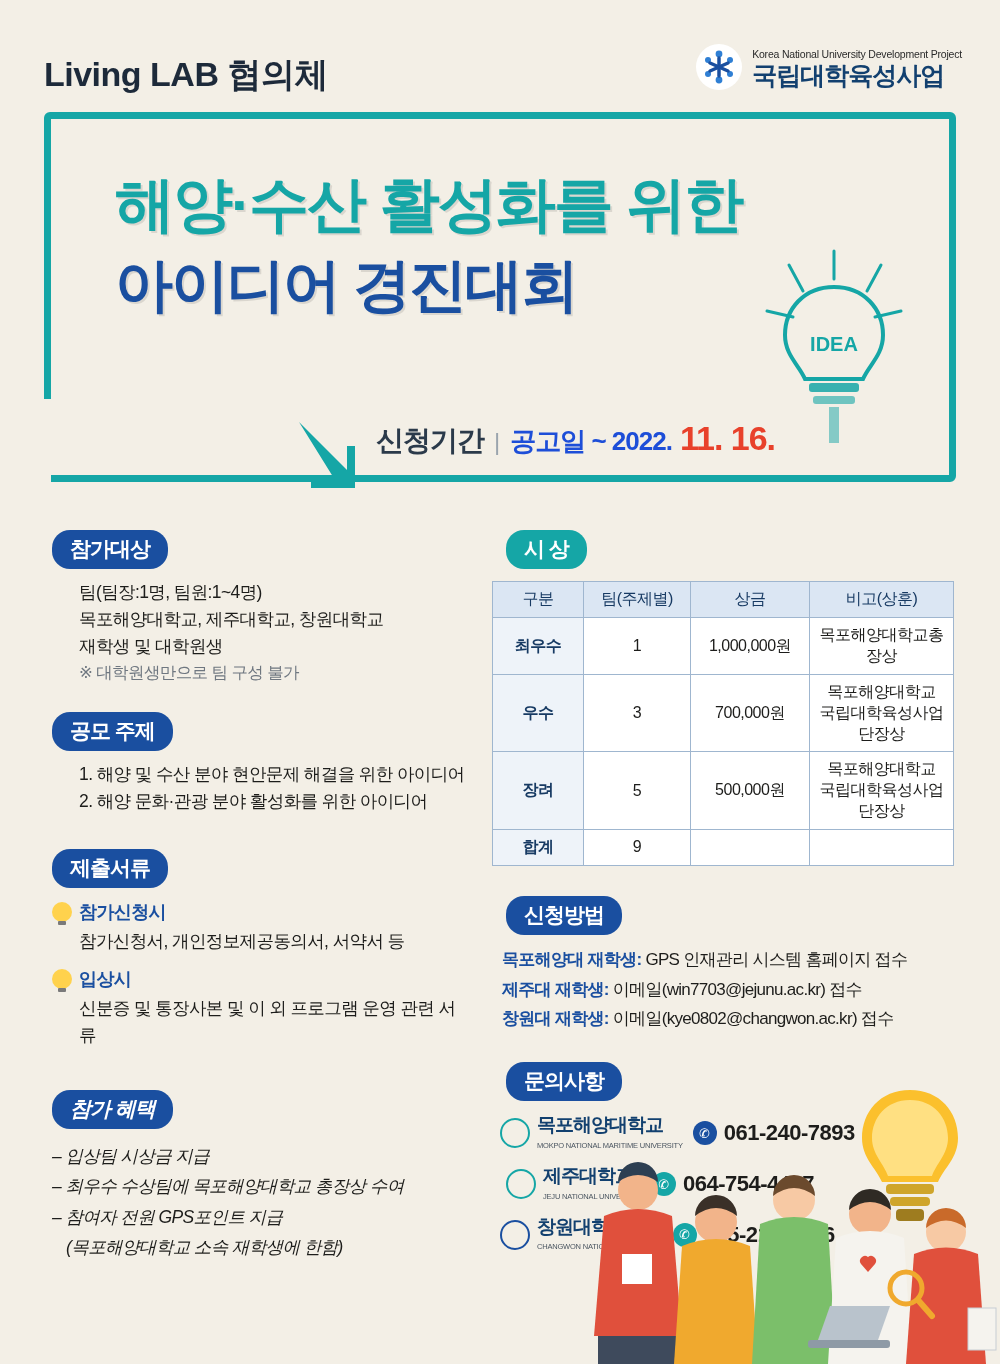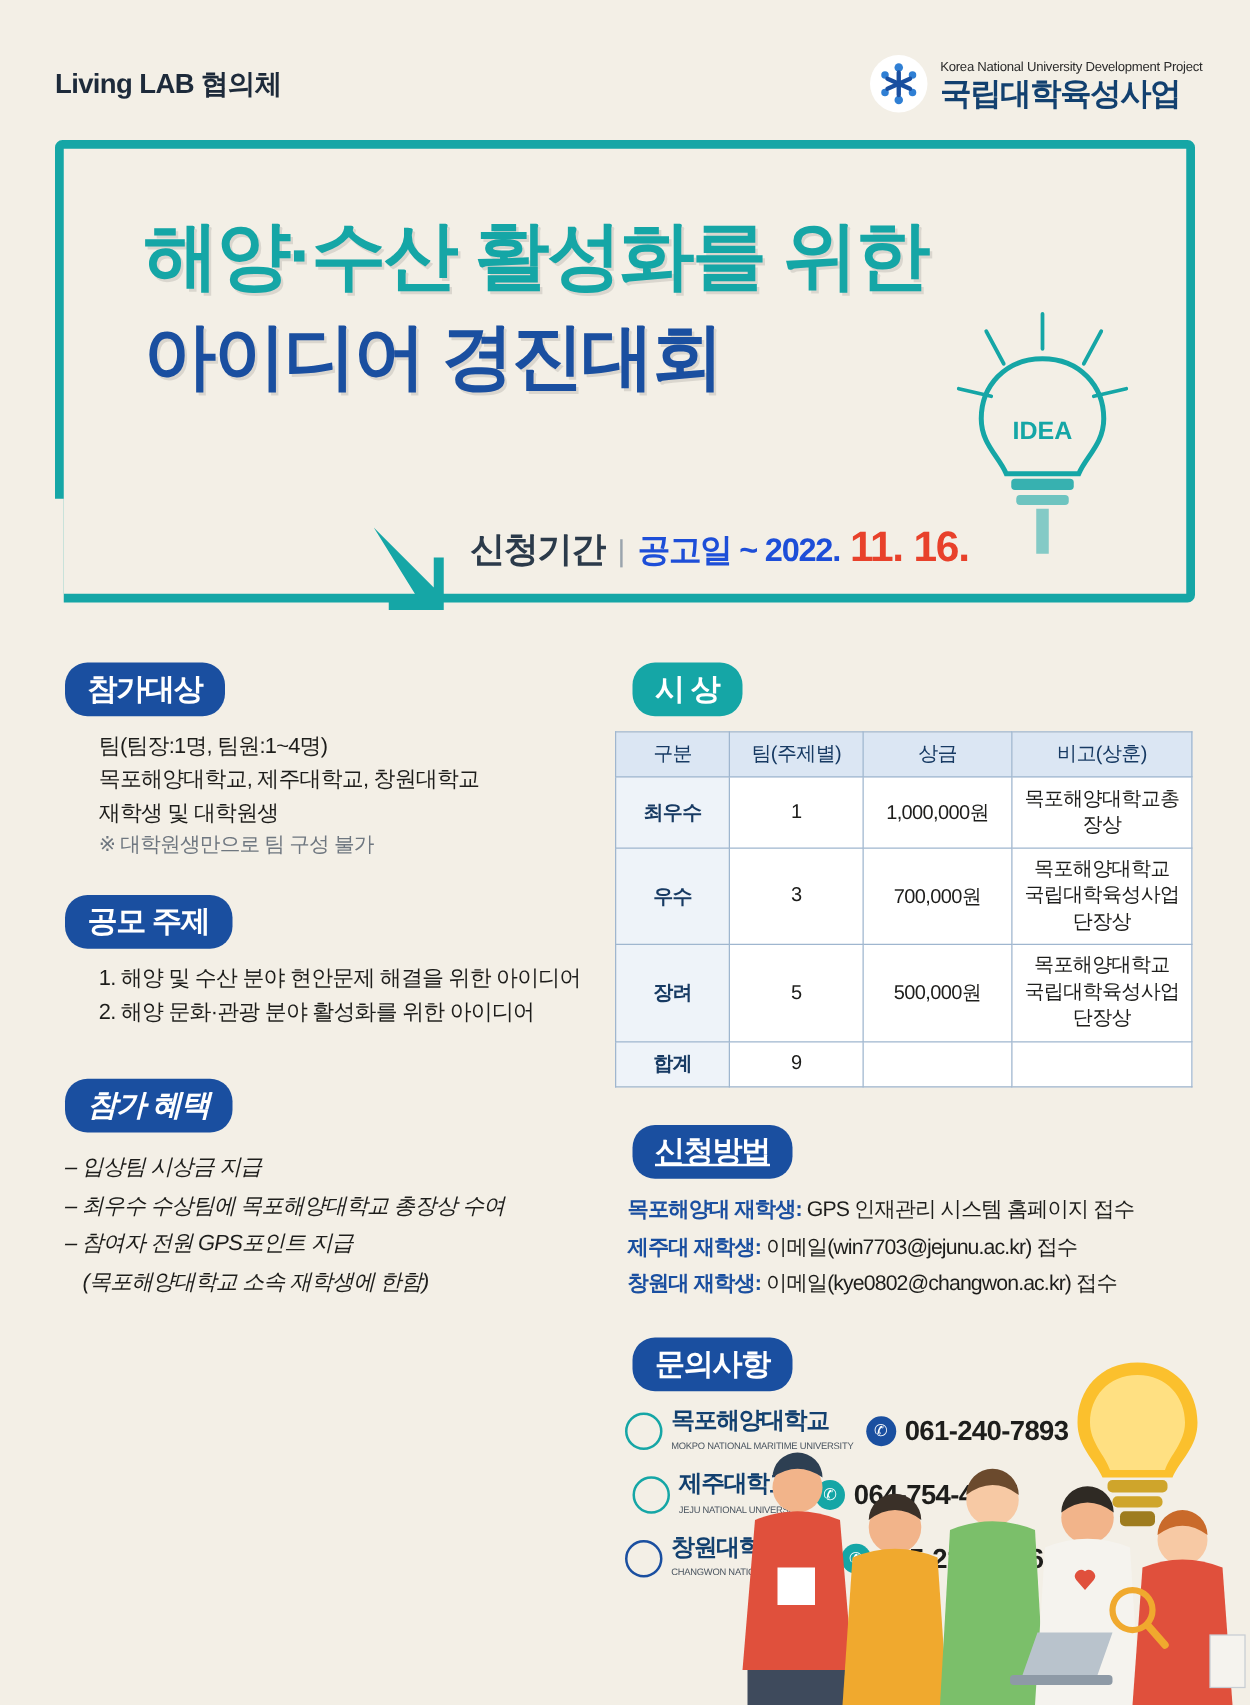--- a/index.html
+++ b/index.html
@@ -10,21 +10,21 @@
     color:#1d1d1b;
     position:relative;
     overflow:hidden;
   }
   .page{position:relative;width:1000px;height:1364px;}
 
   
   .header{position:absolute;top:48px;left:0;width:1000px;height:60px;}
   .brand-left{
     position:absolute;left:44px;top:4px;
-    font-size:22px;font-weight:bold;letter-spacing:-0.5px;color:#1d2a3a;
+    font-size:34px;font-weight:bold;letter-spacing:-0.5px;color:#1d2a3a;
   }
   .brand-right{position:absolute;right:38px;top:-4px;display:flex;align-items:center;gap:10px;justify-content:flex-end;}
   .brand-right .logo-mark{
     width:46px;height:46px;border-radius:50%;
     background:#ffffff;border:0;
     display:flex;align-items:center;justify-content:center;
   }
   .brand-right .logo-mark svg{display:block;}
   .brand-right .txt{line-height:1.05;}
   .brand-right .txt .en{font-size:10.5px;color:#2b2b2b;letter-spacing:-0.2px;}
@@ -65,21 +65,21 @@
   }
   .arrow svg{display:block;}
 
   
   .bulb-hero{position:absolute;right:40px;top:128px;width:150px;height:210px;}
 
   
   .pill{
     display:inline-block;
     background:#1a4fa0;color:#fff;font-weight:bold;
-    border-radius:18px;padding:5px 18px 6px;font-size:24px;letter-spacing:-1px;
+    border-radius:18px;padding:5px 18px 6px;font-size:21px;letter-spacing:-1px;
   }
   .pill.teal{background:#15a6a6;}
 
   
   .lcol{position:absolute;left:52px;top:530px;width:420px;}
   .block{margin-bottom:26px;}
   .block .body{margin-top:10px;font-size:17.5px;line-height:1.55;color:#1d1d1b;letter-spacing:-0.6px;margin-left:27px;}
   .note{color:#6f7780;font-size:16.5px;}
   .sub-head{display:flex;align-items:center;gap:7px;margin-top:12px;font-size:18px;font-weight:bold;color:#1a4fa0;letter-spacing:-0.6px;}
   .mini-bulb{width:20px;height:20px;border-radius:50%;background:#ffd24d;display:inline-block;position:relative;}
@@ -207,20 +207,33 @@
     </div>
 
     <div class="block">
       <div class="pill">공모 주제</div>
       <div class="body">
         <div>1. 해양 및 수산 분야 현안문제 해결을 위한 아이디어</div>
         <div>2. 해양 문화·관광 분야 활성화를 위한 아이디어</div>
       </div>
     </div>
 
+    <div class="block" style="margin-top:34px;">
+      <div class="pill">제출서류</div>
+      <div class="sub-head">
+        <span class="mini-bulb"></span>
+        <span>참가신청시</span>
+      </div>
+      <div class="body" style="margin-top:4px;">참가신청서, 개인정보제공동의서, 서약서 등</div>
+      <div class="sub-head">
+        <span class="mini-bulb"></span>
+        <span>입상시</span>
+      </div>
+      <div class="body" style="margin-top:4px;">신분증 및 통장사본 및 이 외 프로그램 운영 관련 서류</div>
+    </div>
 
     <div class="block" style="margin-top:40px;font-style:italic;">
       <div class="pill">참가 혜택</div>
       <div class="benefit-list">
         <div>– 입상팀 시상금 지급</div>
         <div>– 최우수 수상팀에 목포해양대학교 총장상 수여</div>
         <div>– 참여자 전원 GPS포인트 지급</div>
         <div style="padding-left:14px;">(목포해양대학교 소속 재학생에 한함)</div>
       </div>
     </div>
@@ -266,21 +279,21 @@
         <tr>
           <td class="rank">합계</td>
           <td>9</td>
           <td></td>
           <td></td>
         </tr>
       </tbody>
     </table>
 
     <div class="apply">
-      <div class="pill" style="margin-left:14px;text-decoration:underline;">신청방법</div>
+      <div class="pill" style="margin-left:14px;">신청방법</div>
       <div class="rows">
         <div>
           <span class="k">목포해양대 재학생:</span><span> GPS 인재관리 시스템 홈페이지 접수</span>
         </div>
         <div>
           <span class="k">제주대 재학생:</span><span> 이메일(win7703@jejunu.ac.kr) 접수</span>
         </div>
         <div>
           <span class="k">창원대 재학생:</span><span> 이메일(kye0802@changwon.ac.kr) 접수</span>
         </div>

